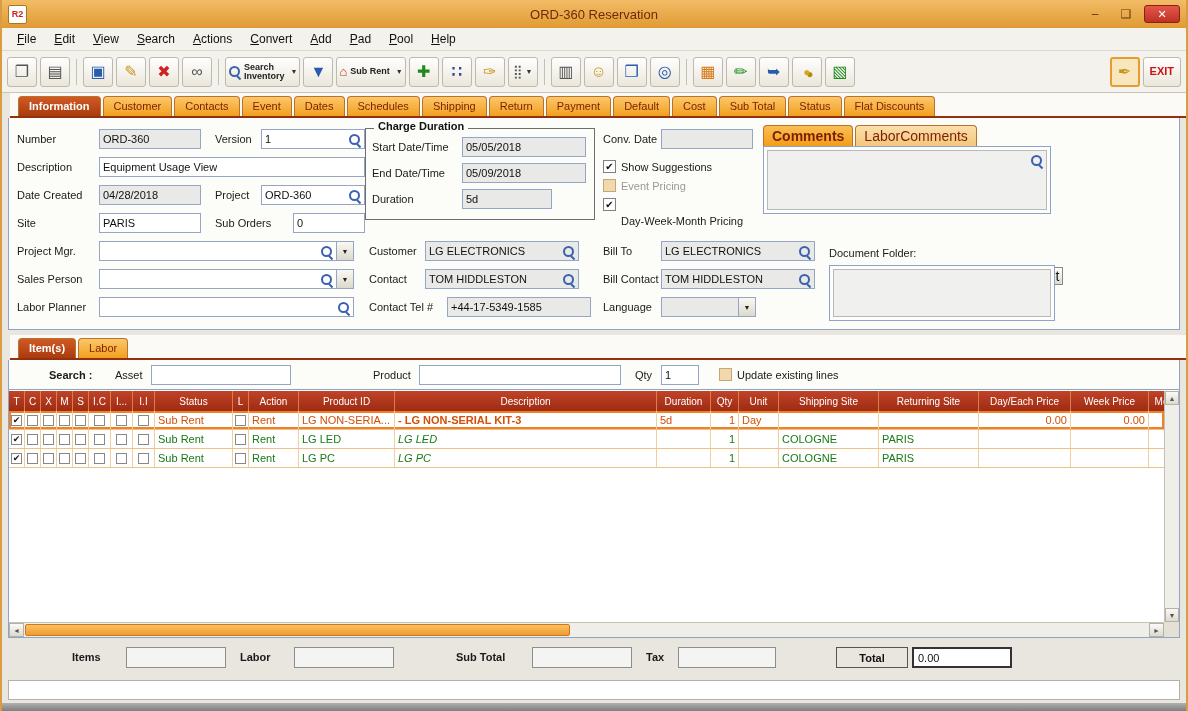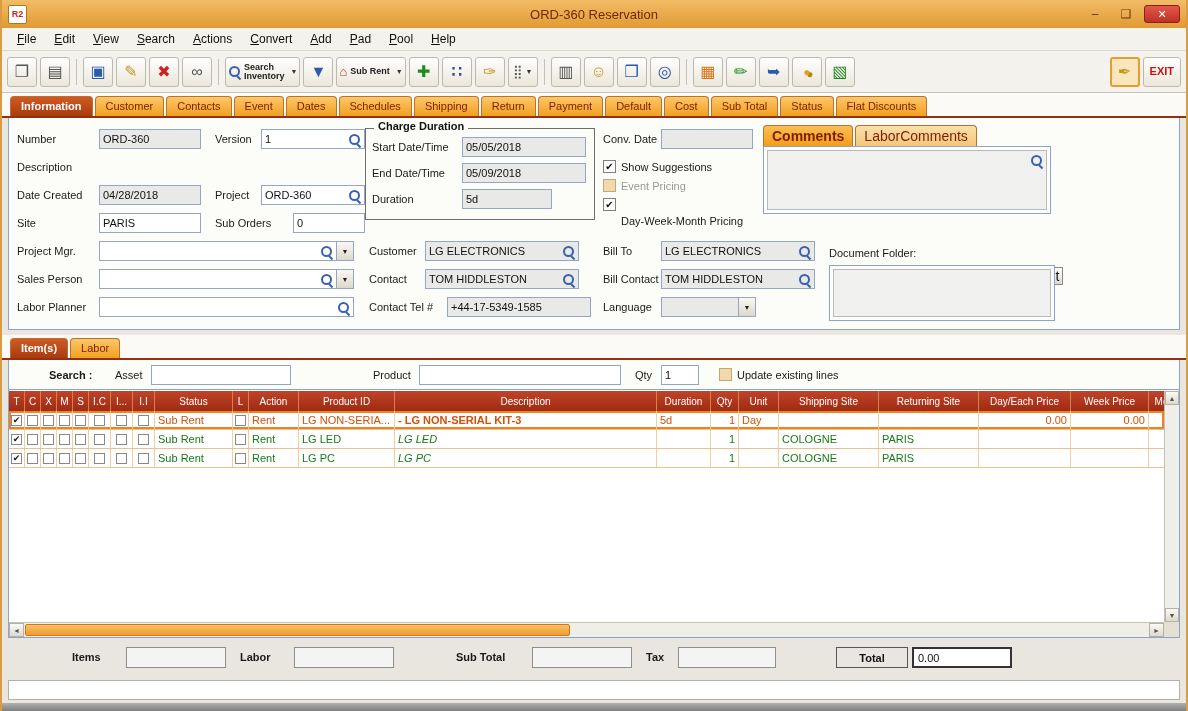--- a/index.html
+++ b/index.html
@@ -40,21 +40,21 @@
            font-weight:bold; margin:0 3px; text-align:left; }
   .spacer { flex:1; }
   .tbtn.hl { border:2px solid #E89B2F; background:#F7E6BE; }
   .tbtn.exit { color:#CC1111; font-weight:bold; font-size:11px; padding:0 6px; }
   .c-blue{color:#2B5BAD}.c-red{color:#CC2222}.c-gold{color:#C8951A}.c-green{color:#1F8A1F}
   .c-gray{color:#555}.c-orange{color:#D97818}.c-brick{color:#B03A10}.c-navy{color:#334499}
   .coins{color:#DAA520;text-shadow:3px 2px 0 #B8860B;font-size:12px}
 
   
   .tabrow { display:flex; align-items:flex-end; gap:2px; padding:3px 0 0 8px;
-            border-bottom:2px solid #93300E; background:#FBFAF6; flex:0 0 auto; }
+            border-bottom:2px solid #93300E; background:#FBFAF6; flex:0 0 auto;margin-left:8px; }
   .tab { padding:3px 10px 4px; border:1px solid #B8722B; border-bottom:none; border-radius:4px 4px 0 0;
          background:linear-gradient(#FCC76B,#F2A01E); color:#7B1F04; font-size:11px; white-space:nowrap; }
   .tab.sel { background:linear-gradient(#D15A24,#A93B0E); color:#fff; font-weight:bold; }
   .tabrow2 { margin-top:5px; }
 
   
   .panel { position:relative; margin:0 6px; background:#FCFCF9; border:1px solid #8FA2C8;
            border-top:none; flex:0 0 auto; }
   #info-panel { height:212px; }
   #items-panel { height:278px; }
@@ -275,20 +275,23 @@
     <div class="fld ro" style="left:90px;top:11px;width:102px">
         <span class="val">ORD-360</span>
       </div>
     <span class="lbl" style="left:206px;top:11px">Version</span>
     <div class="fld" style="left:252px;top:11px;width:104px">
         <span class="val">1</span>
         <span class="mag"></span>
       </div>
 
     <span class="lbl" style="left:8px;top:39px">Description</span>
+    <div class="fld" style="left:90px;top:39px;width:266px">
+        <span class="val">Equipment Usage View</span>
+      </div>
 
     <span class="lbl" style="left:8px;top:67px">Date Created</span>
     <div class="fld ro" style="left:90px;top:67px;width:102px">
         <span class="val">04/28/2018</span>
       </div>
     <span class="lbl" style="left:206px;top:67px">Project</span>
     <div class="fld" style="left:252px;top:67px;width:104px">
         <span class="val">ORD-360</span>
         <span class="mag"></span>
       </div>

